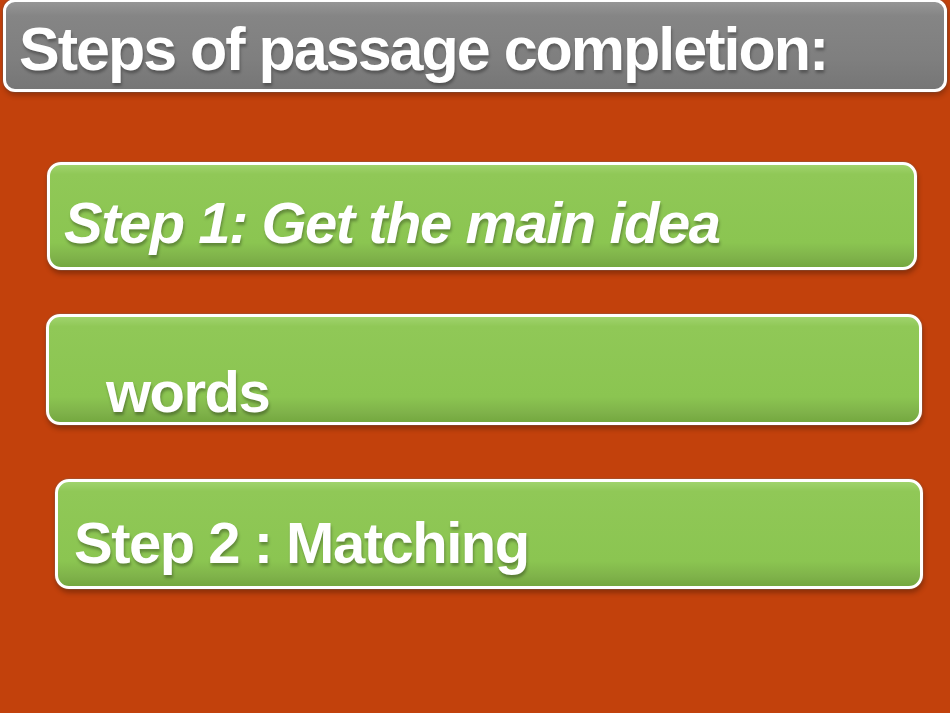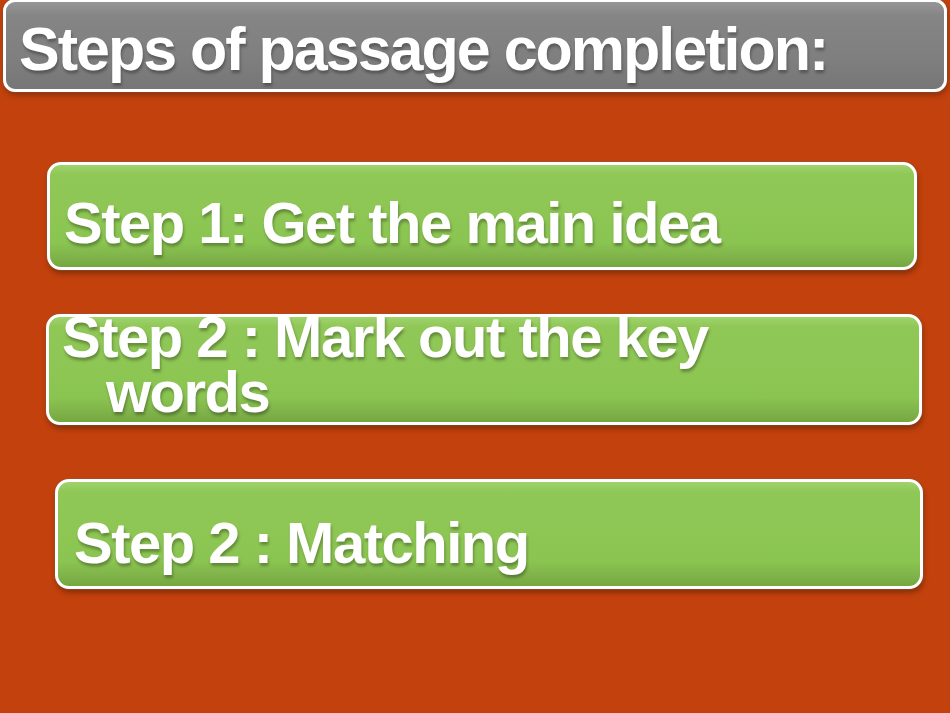--- a/index.html
+++ b/index.html
@@ -47,40 +47,39 @@
     letter-spacing: -1.5px;
     text-shadow: 1px 3px 3px rgba(0,0,0,0.30);
   }
   .title-banner .label {
     font-size: 61px;
     left: 13px;
     top: 17px;
     letter-spacing: -2px;
   }
   .step-box .label { font-size: 58px; }
-  .step-1 .label  { left: 14px; top: 29px; }
+  .step-1 .label  { left: 14px; top: 29px; font-style: italic; }
   .step-2 .line1  { left: 13px; top: -9px; }
   .step-2 .line2  { left: 57px; top: 46px; }
   .step-3 .label  { left: 16px; top: 32px; }
 </style>
 </head>
 <body>
 
 <div class="slide">
 
   <div class="banner title-banner">
     <span class="label">Steps of passage completion:</span>
   </div>
 
   <div class="banner step-box step-1">
     <span class="label">Step 1: Get the main idea</span>
   </div>
 
   <div class="banner step-box step-2">
-    <span class="label line1">Step 2 : Mark out the key</span>
     <span class="label line2">words</span>
   </div>
 
   <div class="banner step-box step-3">
     <span class="label">Step 2 : Matching</span>
   </div>
 
 </div>
 
 </body></html>

